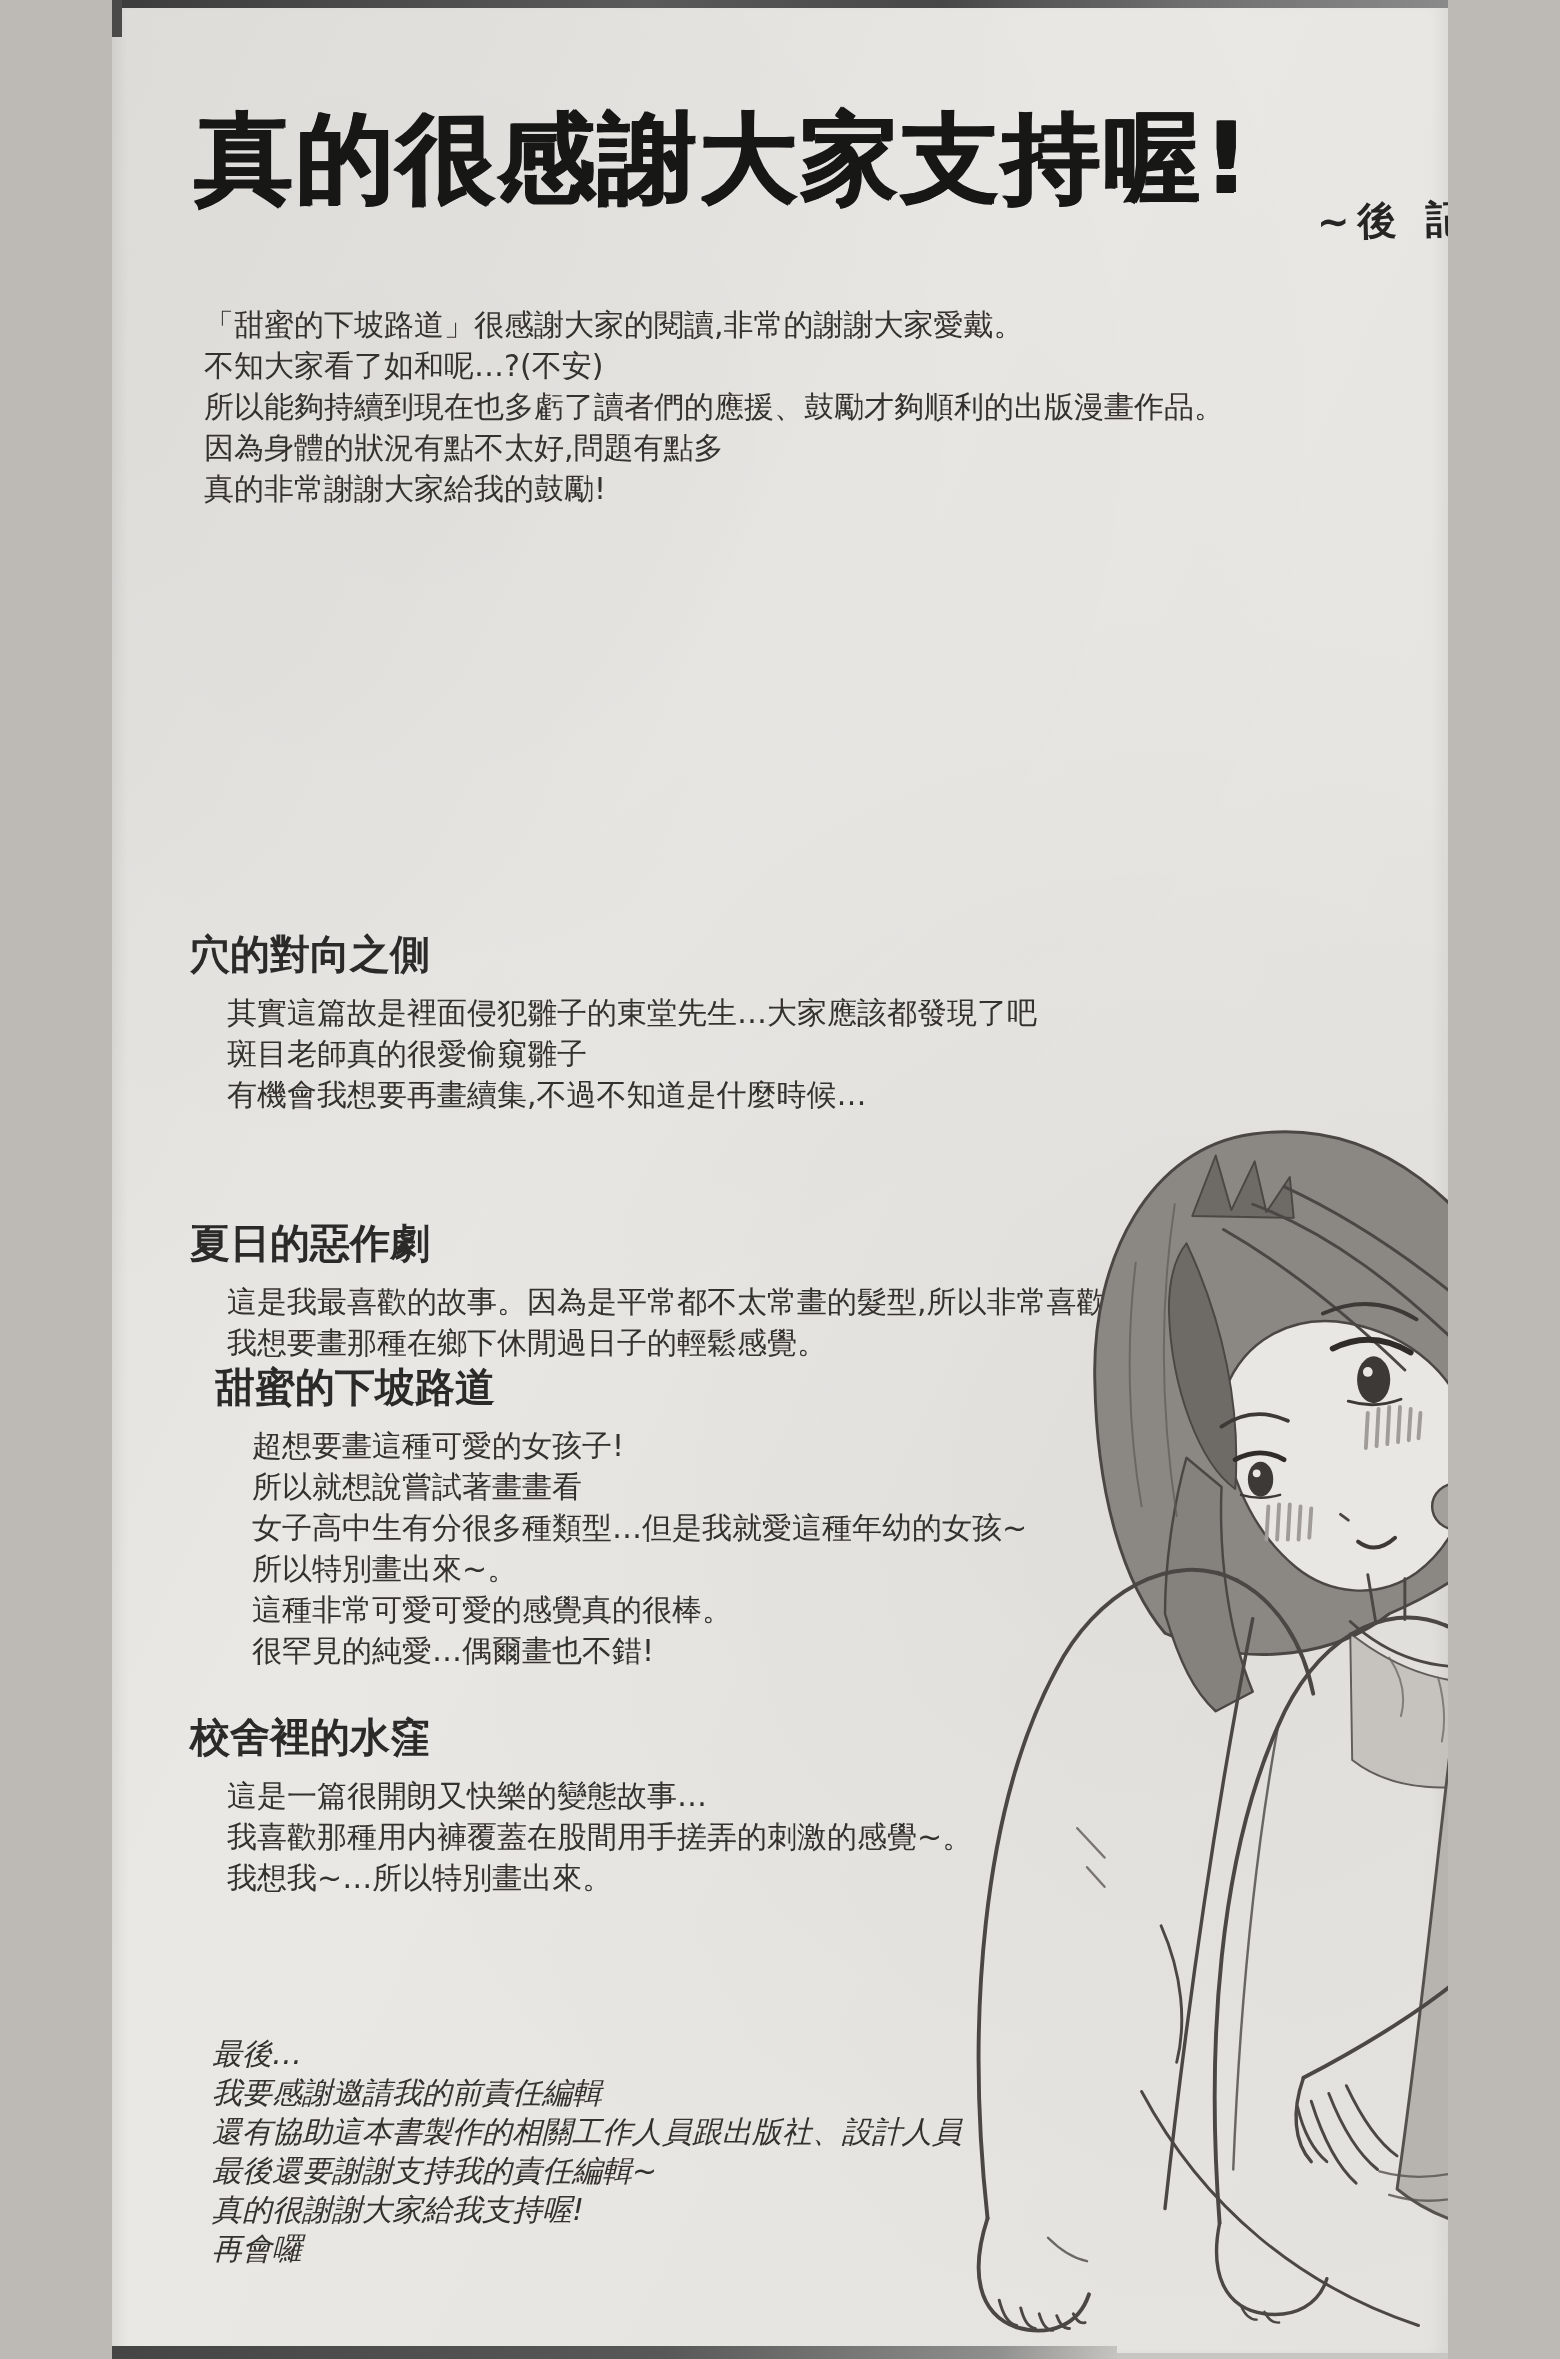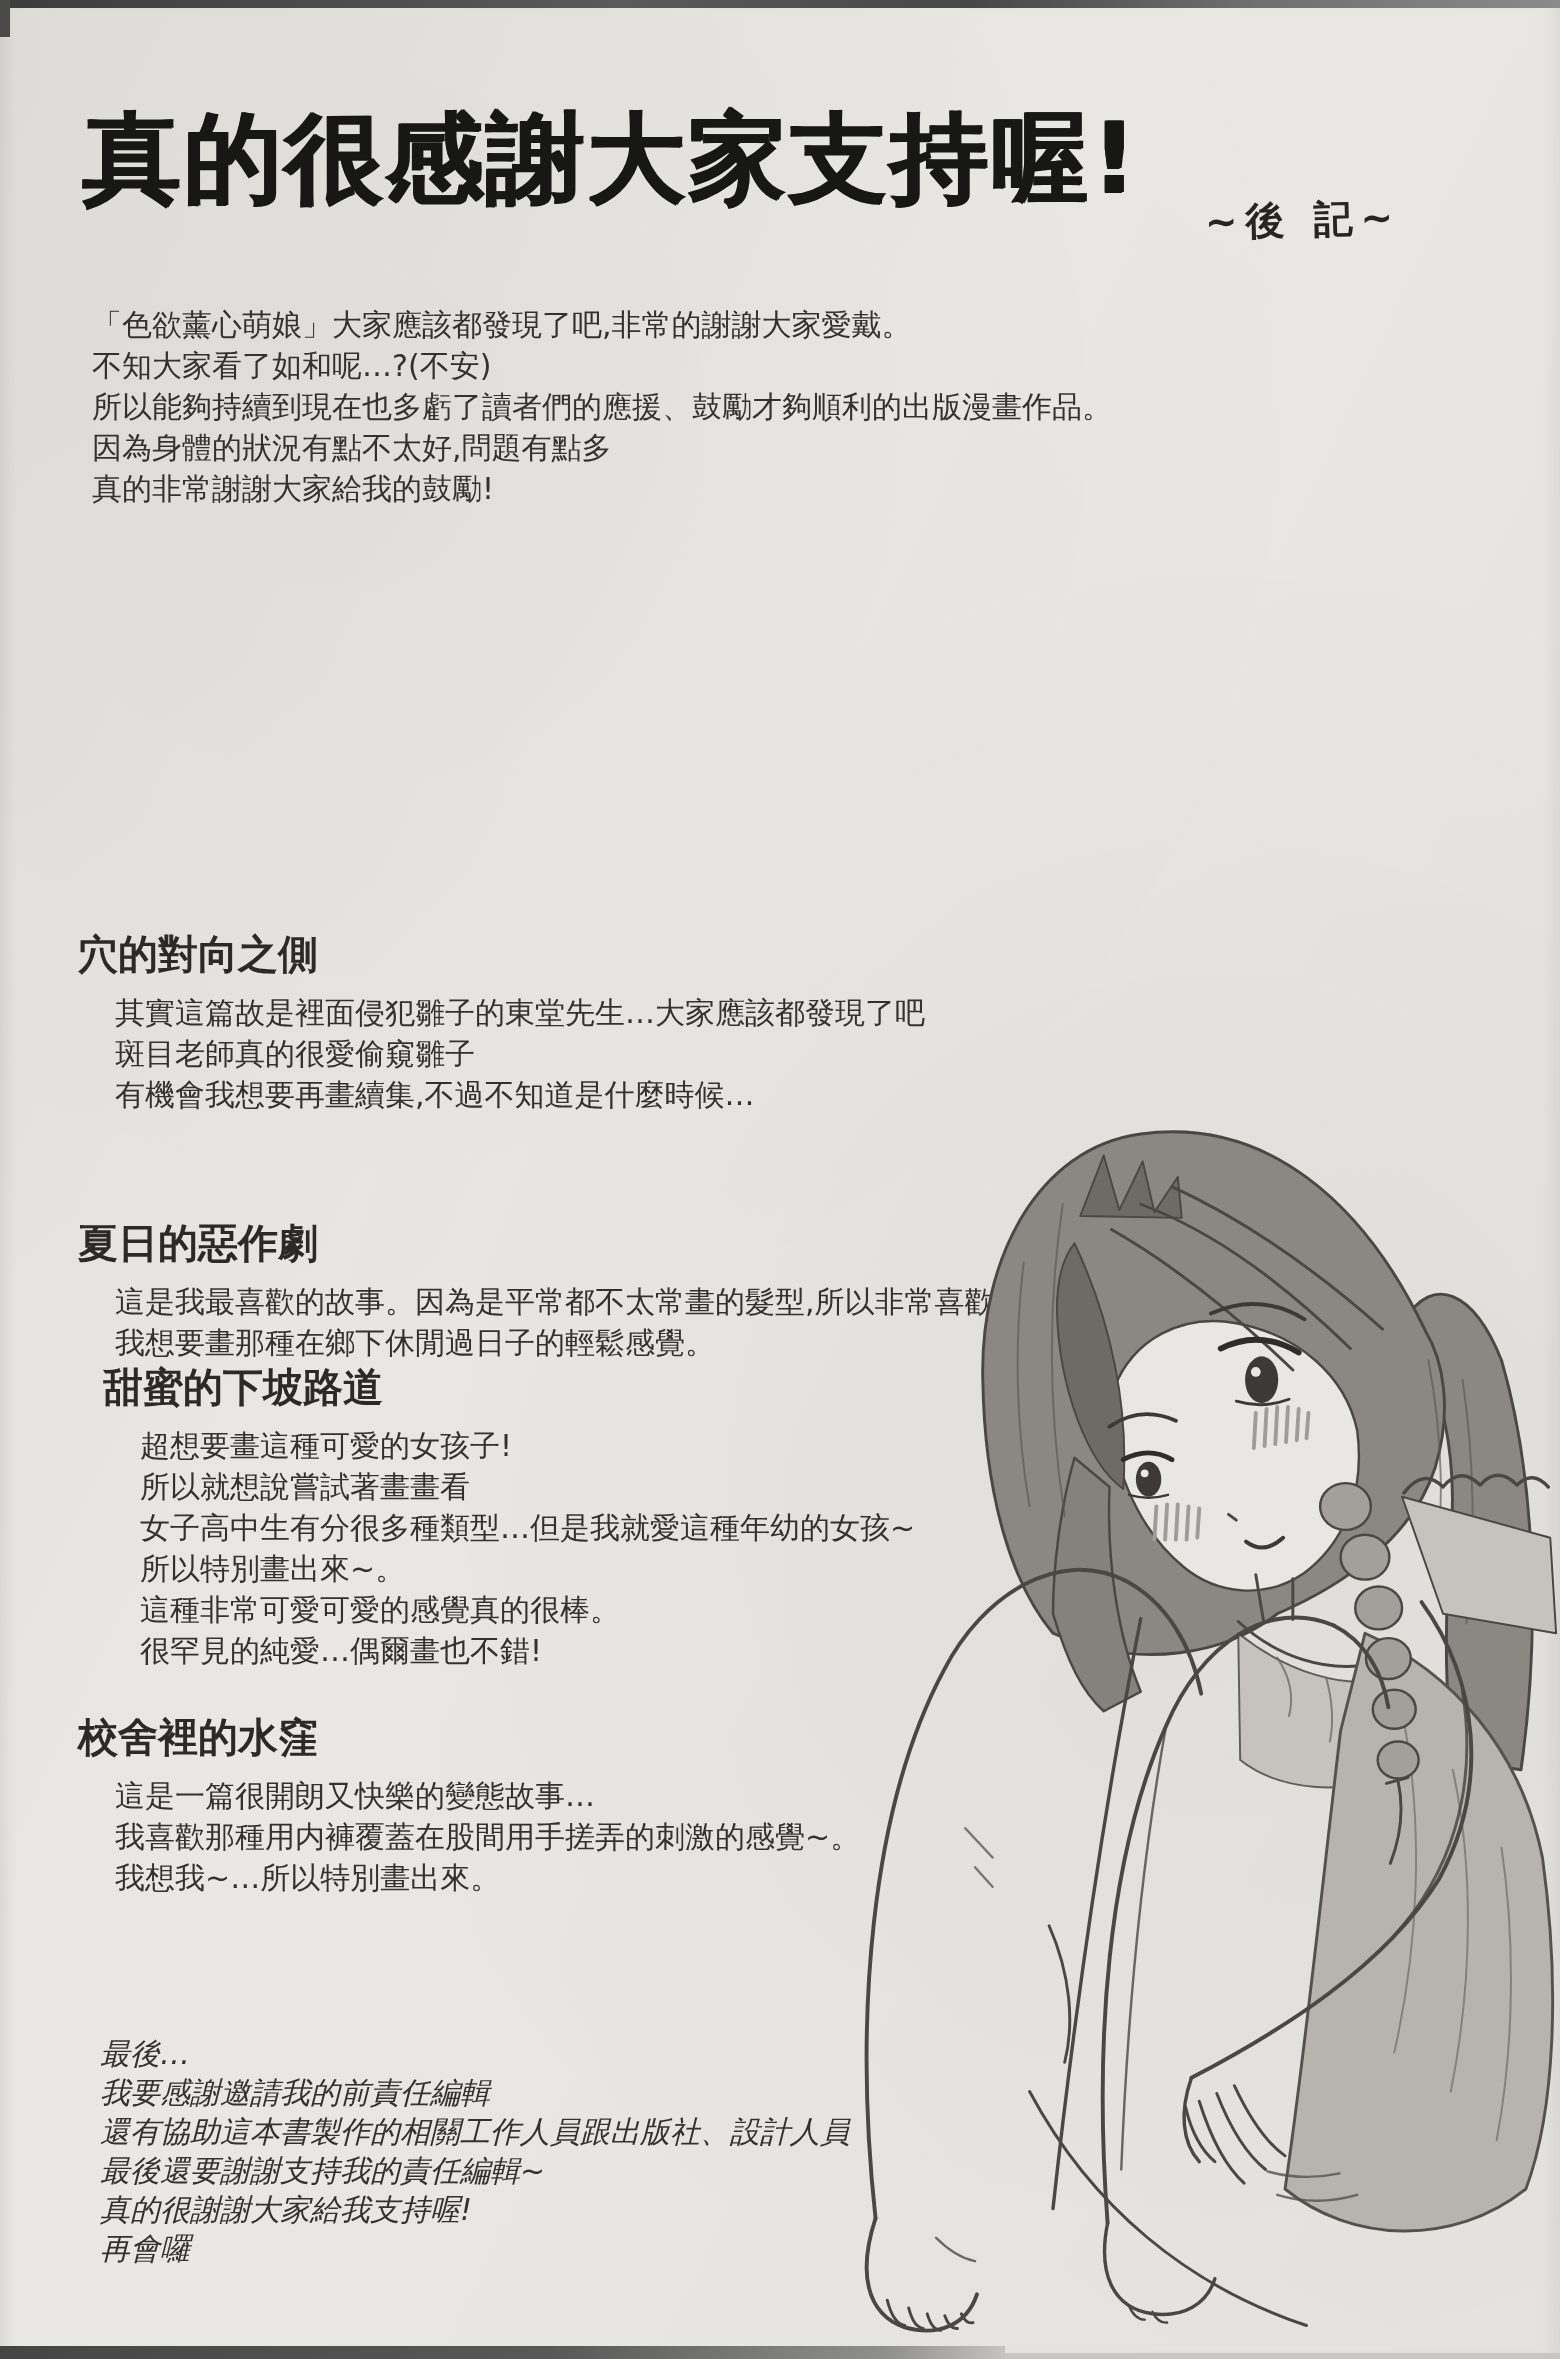--- a/index.html
+++ b/index.html
@@ -1,18 +1,18 @@
 <!DOCTYPE html>
 <html><head>
 <meta charset="utf-8">
 <style>
   html,body{margin:0;padding:0;background:#bdbab6;}
   .page{
     position:relative;
-    width:1560px;height:2359px;
+    width:1336px;height:2359px;
     margin:0 auto;
     background:
       radial-gradient(circle at 22% 18%, rgba(0,0,0,0.025), transparent 45%),
       radial-gradient(circle at 78% 62%, rgba(0,0,0,0.03), transparent 50%),
       linear-gradient(115deg, rgba(0,0,0,0.035), rgba(255,255,255,0.04) 40%, rgba(0,0,0,0.02)),
       #e9e7e3;
     box-shadow: inset -7.8px 0 13.7px rgba(0,0,0,.05), inset 7.8px 0 11.7px rgba(0,0,0,.06);
     overflow:hidden;
     font-family:"DejaVu Sans","Liberation Sans",sans-serif;
     color:#34322f;
@@ -56,21 +56,21 @@
 
 <div class="page">
 
   <div class="scan-edge-top"></div>
   <div class="scan-notch-topleft"></div>
 
   <div class="title">真的很感謝大家支持喔!</div>
   <div class="postscript">~後 記~</div>
 
   <div class="intro">
-    <div class="body-text">「色欲薰心萌娘」大家應該都發現了吧,非常的謝謝大家愛戴。</div>
+    <div class="body-text">「甜蜜的下坡路道」很感謝大家的閱讀,非常的謝謝大家愛戴。</div>
     <div class="body-text">不知大家看了如和呢…?(不安)</div>
     <div class="body-text">所以能夠持續到現在也多虧了讀者們的應援、鼓勵才夠順利的出版漫畫作品。</div>
     <div class="body-text">因為身體的狀況有點不太好,問題有點多</div>
     <div class="body-text">真的非常謝謝大家給我的鼓勵!</div>
   </div>
 
 
   <div class="section sec-2">
     <div class="heading">穴的對向之側</div>
     <div class="lines">

